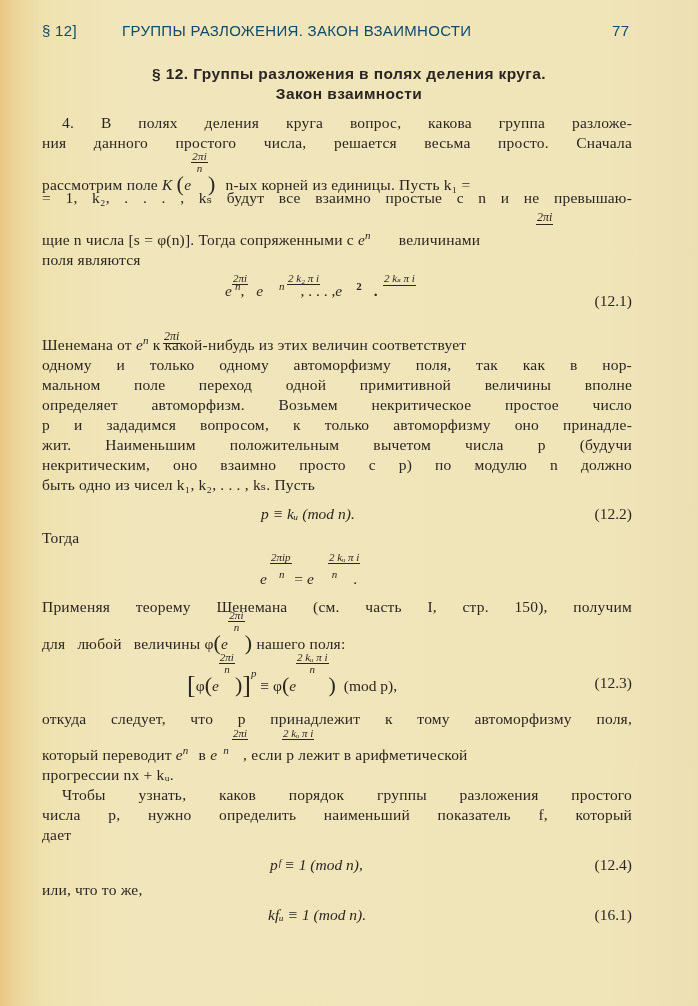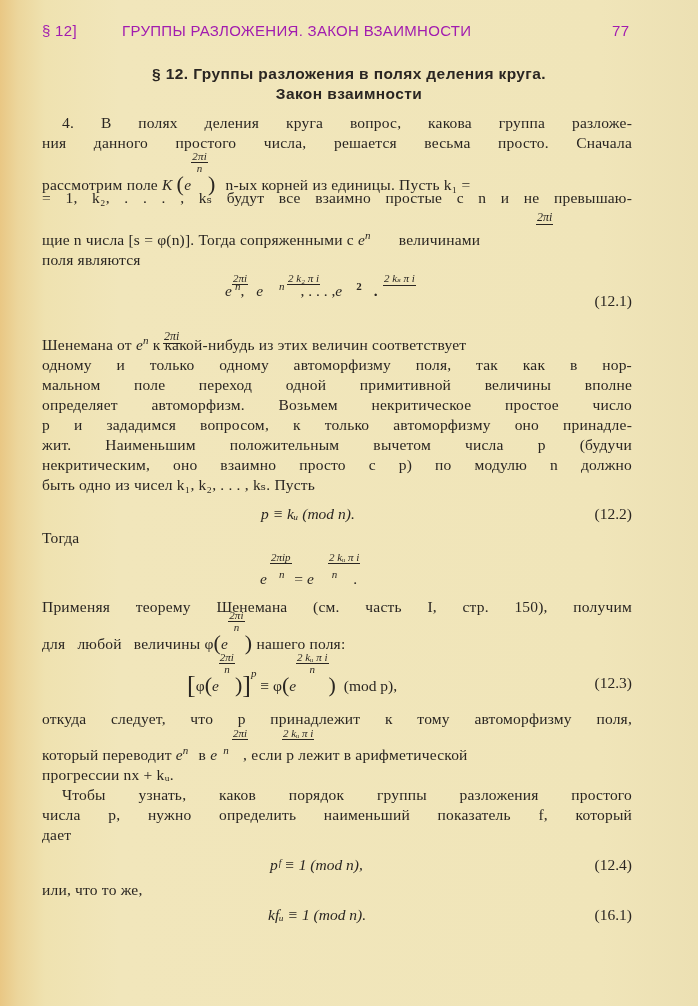--- a/index.html
+++ b/index.html
@@ -4,21 +4,21 @@
 <style>
   html, body { margin:0; padding:0; }
   body {
     width:698px; height:1006px; overflow:hidden;
     background: linear-gradient(to right, #e9c784 0px, #ecd69c 18px, #efe2b0 45px, #f1e6bb 120px, #f0e5b9 600px, #ece0b3 698px);
     color:#2a2622;
     font-family: "Liberation Serif", "DejaVu Serif", serif;
     position:relative;
   }
   .abs { position:absolute; white-space:nowrap; }
-  .hdr { font-family:"Liberation Sans", sans-serif; font-size:15px; letter-spacing:0.3px; top:22px; color:#a21caf; }
+  .hdr { font-family:"Liberation Sans", sans-serif; font-size:15px; letter-spacing:0.3px; top:22px; color:#0c4a6e; }
   .title { font-family:"Liberation Sans", sans-serif; font-weight:bold; font-size:15.5px; text-align:center; width:698px; left:0; letter-spacing:0.4px; }
   .line { font-size:15.5px; left:42px; width:590px; letter-spacing:0.2px; }
   .just { text-align:justify; text-align-last:justify; }
   i, .it { font-style:italic; }
   .eq { font-size:15.5px; }
   .eqnum { font-size:15.5px; right:66px; left:auto; }
   .sup { font-size:11px; font-style:italic; position:relative; }
   .ovl { border-bottom:1px solid #2a2622; padding:0 1px; }
 </style>
 </head>

